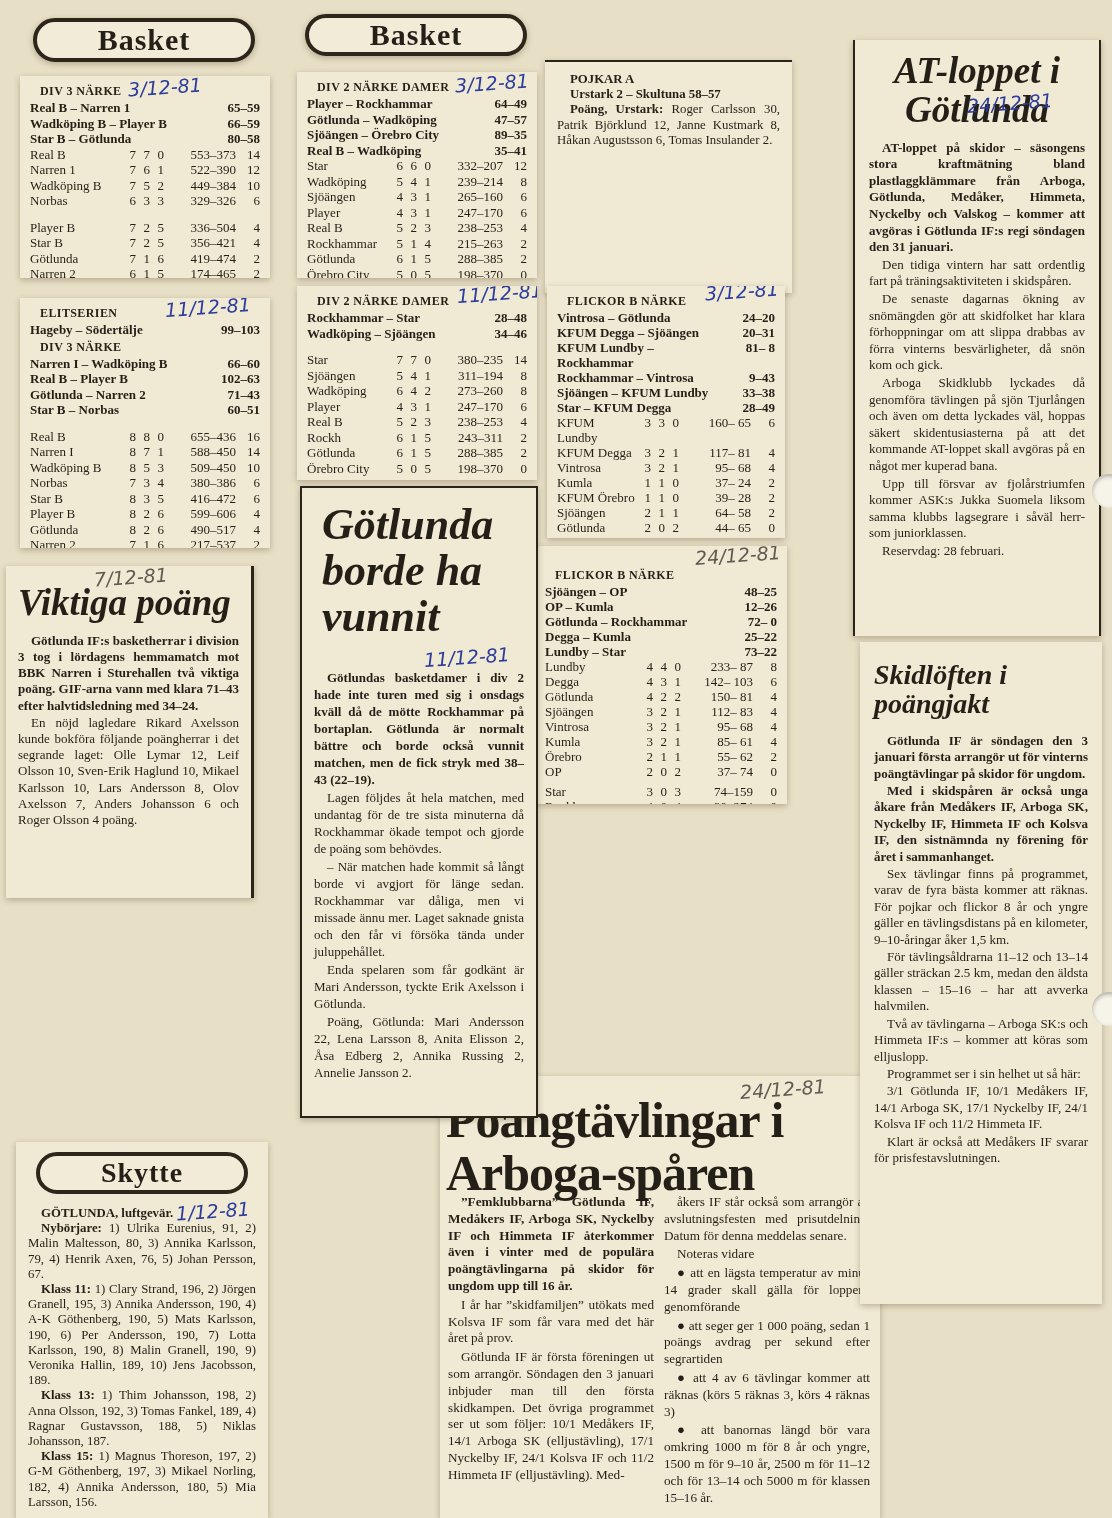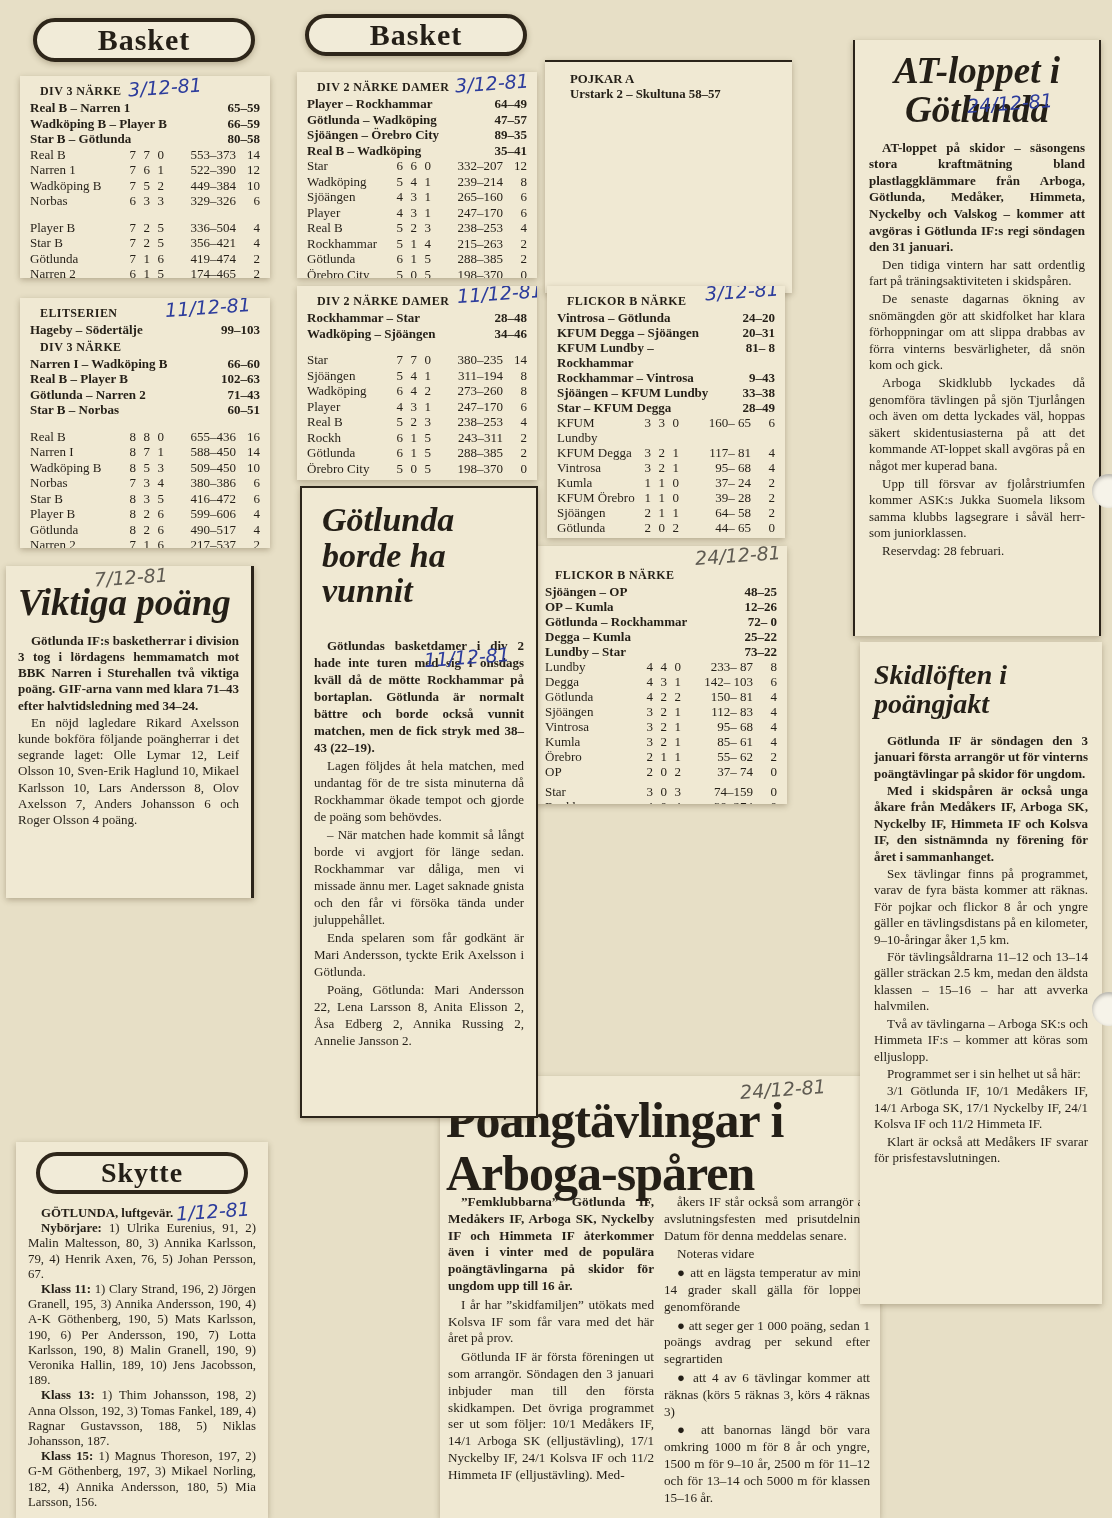--- a/index.html
+++ b/index.html
@@ -469,34 +469,35 @@
         <span class="n">0</span>
         <span class="n">5</span>
         <span class="sc">198–370</span>
         <span class="pt">0</span>
       </div>
     </div>
 </div>
 
 <div class="clip art lead1" style="left:300px;top:486px;width:238px;height:632px;border:2.5px solid #2b241a;padding:14px 12px;z-index:3">
   <div class="hw" style="left:122px;top:158px">11/12-81</div>
-  <h2 class="head it" style="font-size:34px;width:190px;padding-left:8px">Götlunda borde ha vunnit</h2>
+  <h2 class="head it" style="font-size:44px;width:190px;padding-left:8px">Götlunda borde ha vunnit</h2>
   <div style="margin-top:28px">
 
   <p style="line-height:17px">Götlundas basketdamer i div 2 hade inte turen med sig i onsdags kväll då de mötte Rockhammar på bortaplan. Götlunda är normalt bättre och borde också vunnit matchen, men de fick stryk med 38–43 (22–19).</p>
       <p style="line-height:17px">Lagen följdes åt hela matchen, med undantag för de tre sista minuterna då Rockhammar ökade tempot och gjorde de poäng som behövdes.</p>
       <p style="line-height:17px">– När matchen hade kommit så långt borde vi avgjort för länge sedan. Rockhammar var dåliga, men vi missade ännu mer. Laget saknade gnista och den får vi försöka tända under juluppehållet.</p>
       <p style="line-height:17px">Enda spelaren som får godkänt är Mari Andersson, tyckte Erik Axelsson i Götlunda.</p>
       <p style="line-height:17px">Poäng, Götlunda: Mari Andersson 22, Lena Larsson 8, Anita Elisson 2, Åsa Edberg 2, Annika Russing 2, Annelie Jansson 2.</p>
     </div>
 </div>
 
 <div class="clip res rule-top" style="left:545px;top:60px;width:247px;height:233px;padding:10px 12px">
   <p><span class="b">POJKAR A</span></p>
   <p><span class="b">Urstark 2 – Skultuna 58–57</span></p>
+  <p><span class="b">Poäng, Urstark:</span><span> Roger Carlsson 30, Patrik Björklund 12, Janne Kustmark 8, Håkan Augustsson 6, Tomas Insulander 2.</span></p>
 </div>
 
 <div class="clip" style="left:547px;top:286px;width:238px;height:252px;font-size:12.8px">
   <div class="hw" style="left:158px;top:-6px">3/12-81</div>
   <div class="ttl">FLICKOR B NÄRKE</div>
   <div>
 
       <div class="mrow" style="line-height:15px">
         <span>Vintrosa – Götlunda</span>
         <span class="msc">24–20</span>

